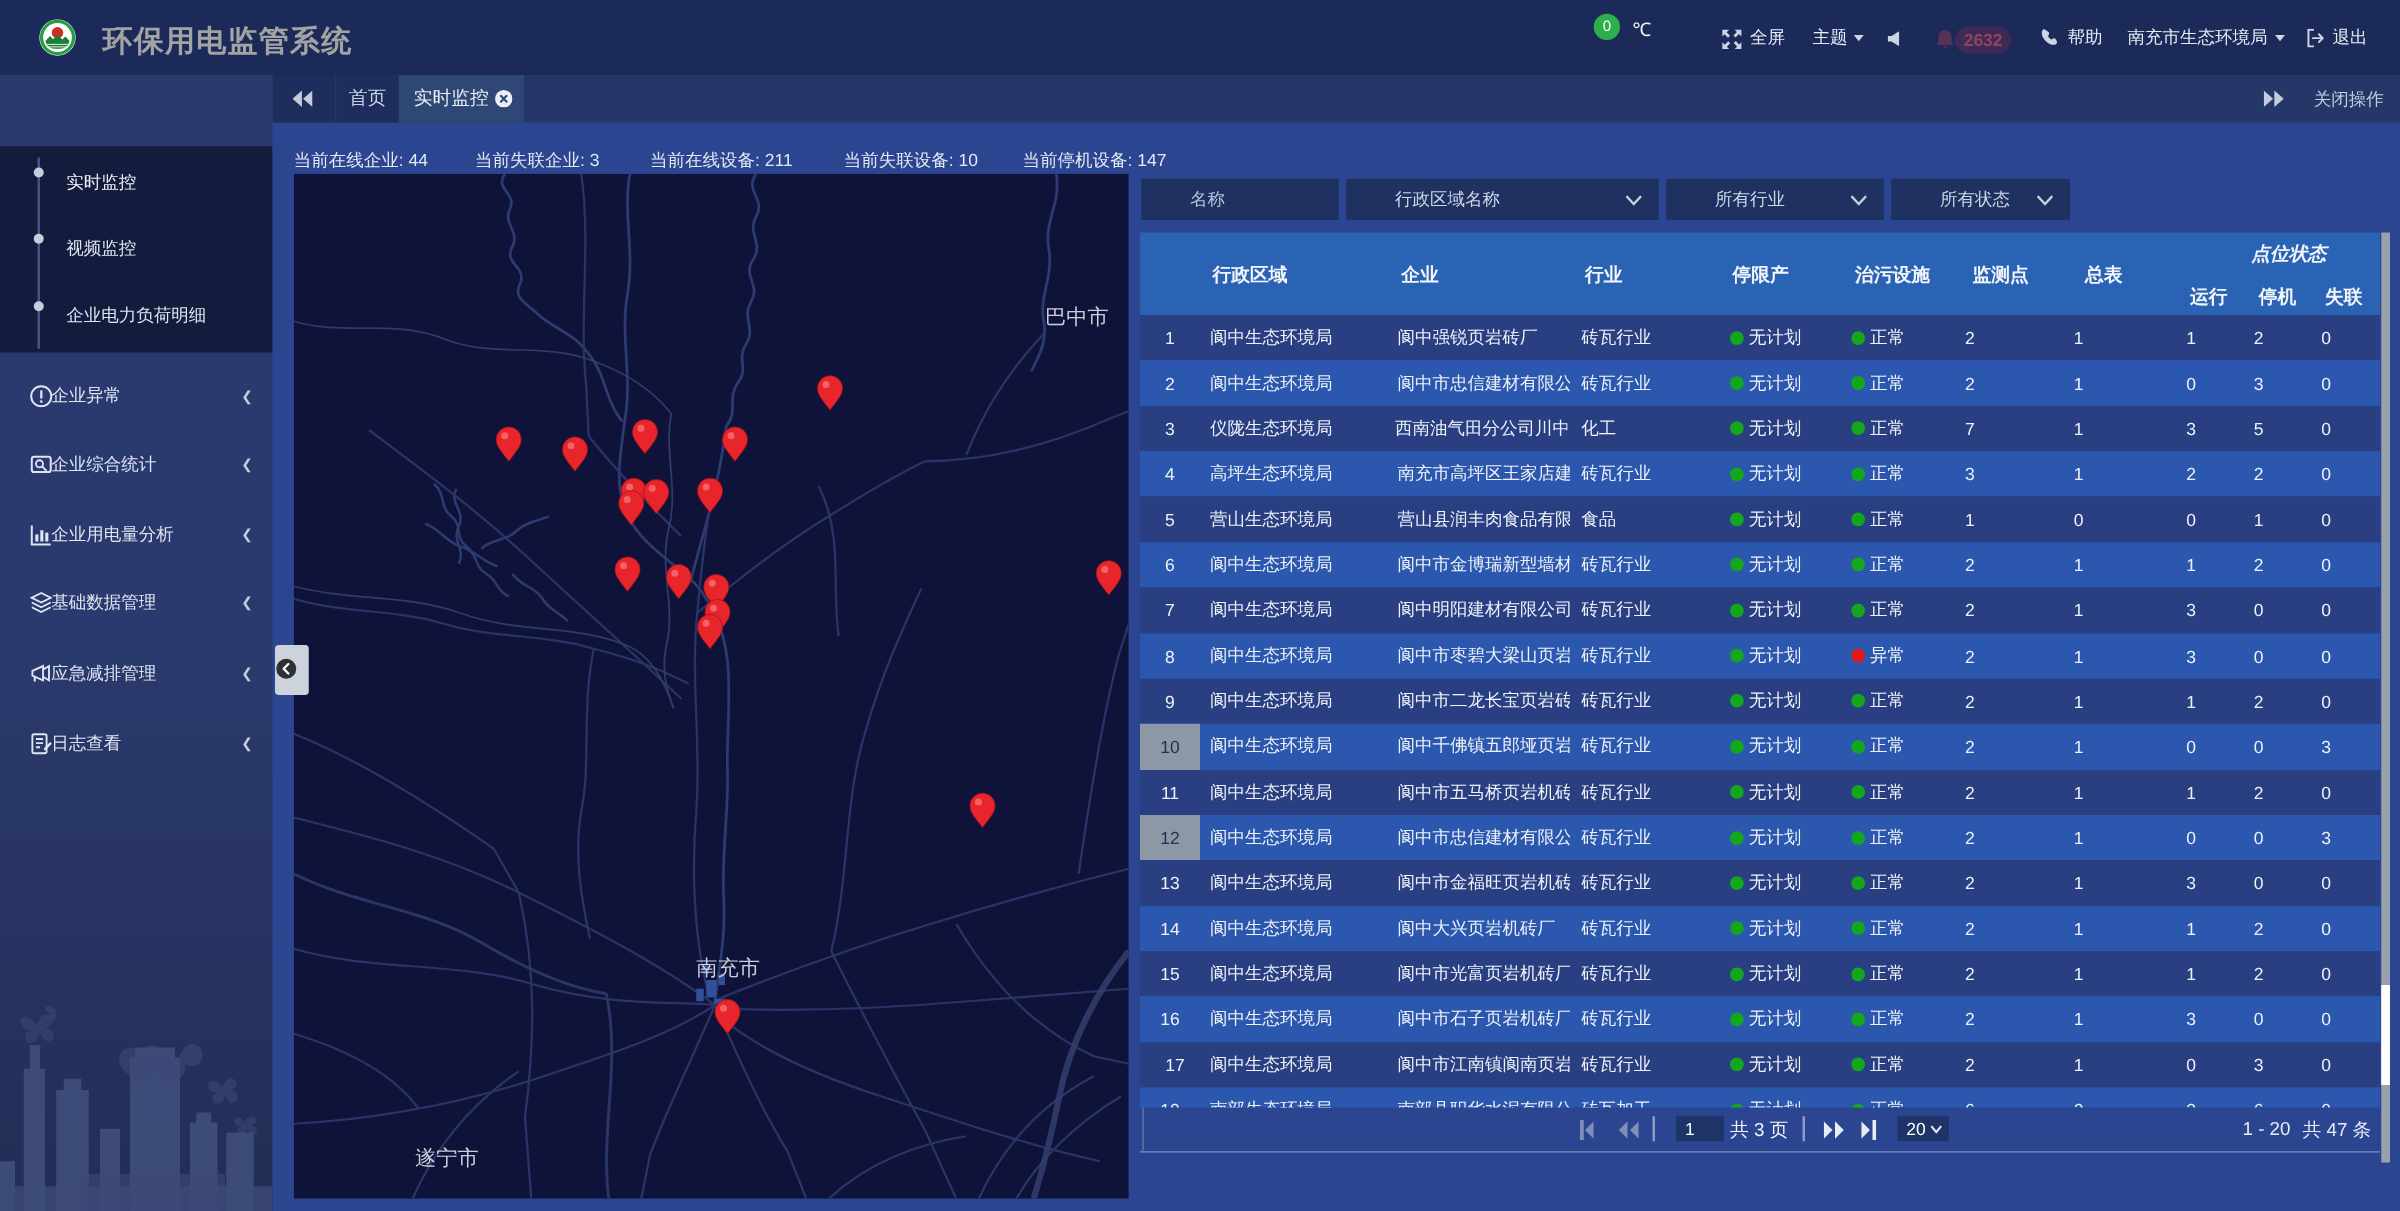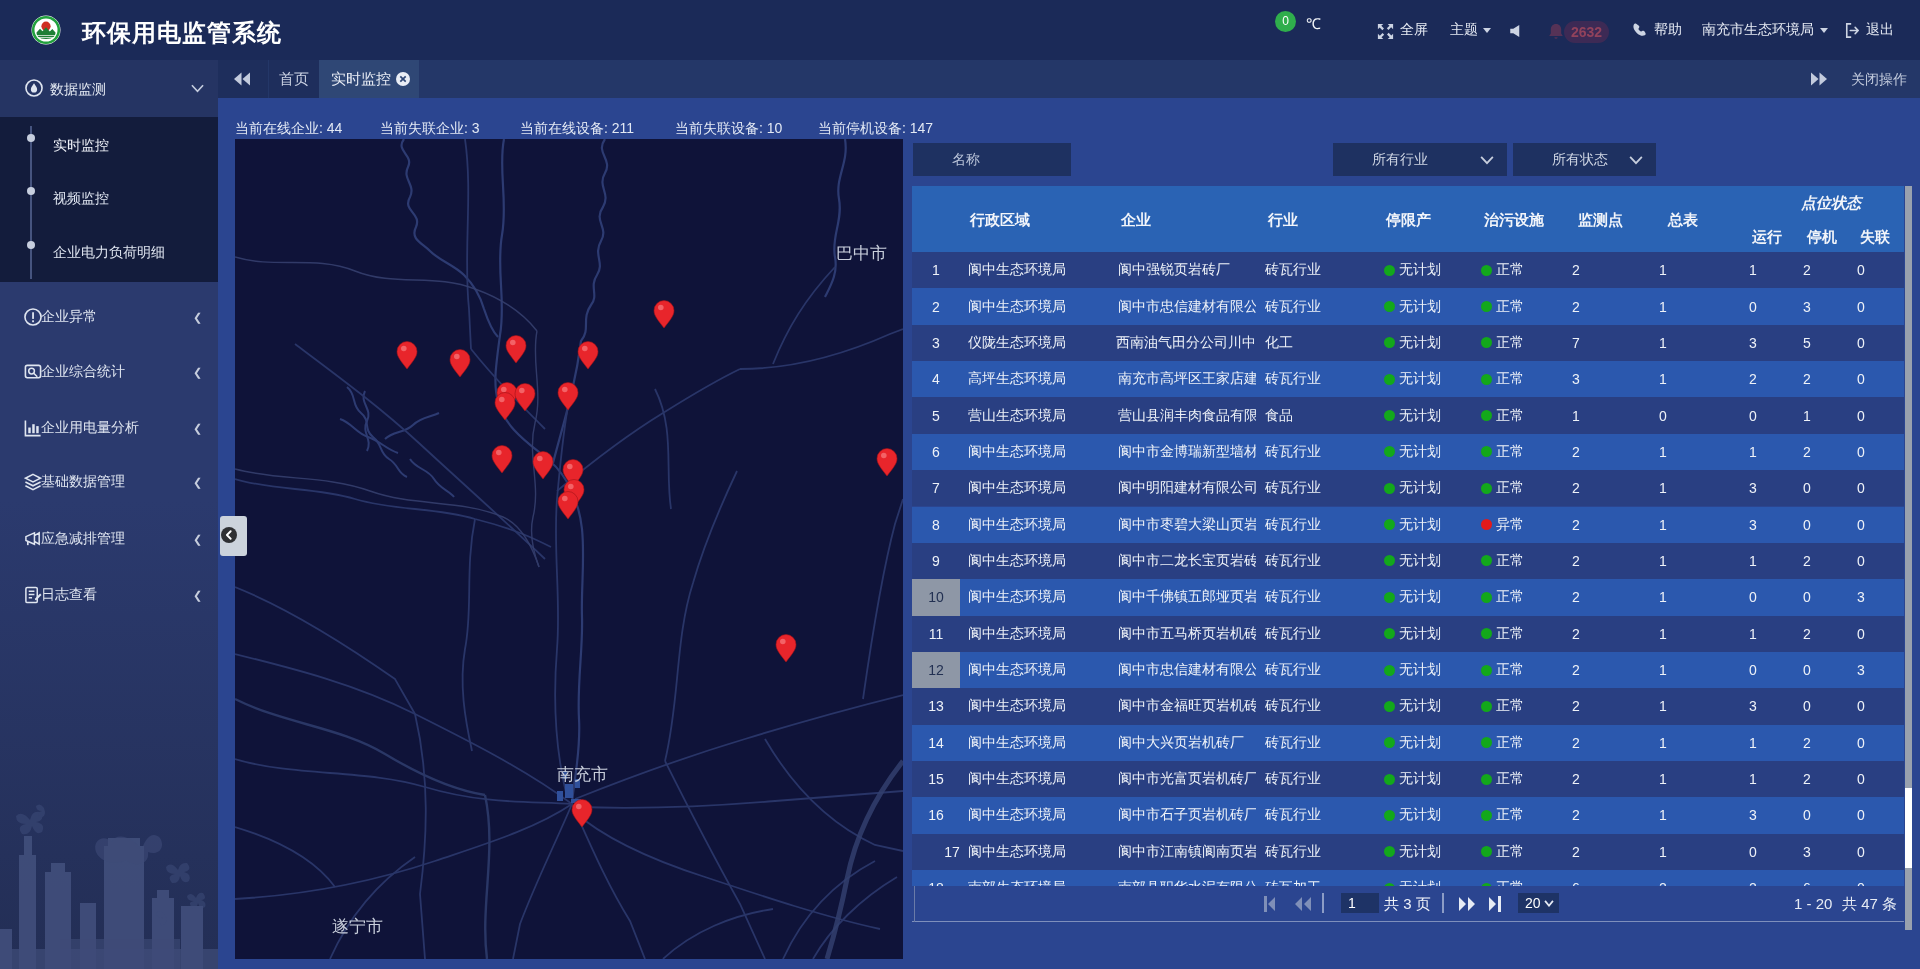--- a/index.html
+++ b/index.html
@@ -25,21 +25,21 @@
 
 <div class="abs" style="left:0;top:0;width:1920px;height:60px;background:#1b2a58">
   <svg class="abs" style="left:31px;top:15px" width="30" height="30" viewBox="0 0 30 30">
     <circle cx="15" cy="15" r="14.5" fill="#ffffff"></circle>
     <circle cx="15" cy="15" r="12.8" fill="none" stroke="#23a13e" stroke-width="2.6"></circle>
     <circle cx="15" cy="15" r="10" fill="#ffffff"></circle>
     <circle cx="15" cy="11.2" r="4.6" fill="#cf2e21"></circle>
     <path d="M5.5,17.5 l3.5,-3.8 2.5,2.6 3.5,-4 3.8,4.2 2.5,-2.4 3.2,3.4 c0,3 -2,6.5 -9.5,6.5 c-7.5,0 -9.5,-3.5 -9.5,-6.5 Z" fill="#1e7e36"></path>
     <path d="M6,20.5 h18 M6.5,22.5 h17" stroke="#ffffff" stroke-width="0.7"></path>
   </svg>
-  <div class="abs" style="left:82px;top:17px;font-size:24px;font-weight:bold;color:#ffffff;letter-spacing:1px">环保用电监管系统</div>
+  <div class="abs" style="left:82px;top:17px;font-size:24px;font-weight:bold;color:#a3a3a3;letter-spacing:1px">环保用电监管系统</div>
   <div class="abs" style="left:1275px;top:11px;width:21px;height:21px;border-radius:50%;background:#2fae4c;color:#fff;font-size:12px;text-align:center;line-height:21px">0</div>
   <div class="abs" style="left:1306px;top:13px;color:#f2f4f8;font-size:15px">℃</div>
   <svg class="abs" style="left:1377px;top:23px" width="17" height="17" viewBox="0 0 19 19">
     <g fill="#cdd4e3">
           <path d="M1,1 h6 l-2.2,2.2 3,3 -1.8,1.8 -3,-3 L1,7 Z"></path>
           <path d="M18,1 v6 l-2.2,-2.2 -3,3 -1.8,-1.8 3,-3 L12,1 Z"></path>
           <path d="M1,18 v-6 l2.2,2.2 3,-3 1.8,1.8 -3,3 L7,18 Z"></path>
           <path d="M18,18 h-6 l2.2,-2.2 -3,-3 1.8,-1.8 3,3 L18,12 Z"></path>
         </g>
   </svg>
@@ -234,20 +234,24 @@
       </g>
 </svg>
 
 <div class="abs" style="left:220px;top:516px;width:27px;height:40px;border-radius:3px;background:#ccd3dc"></div>
 <div class="abs" style="left:221px;top:527px;width:16px;height:16px;border-radius:50%;background:#2f3033"></div>
 <svg class="abs" style="left:224px;top:530px" width="10" height="10" viewBox="0 0 12 12">
       <path d="M8,1.5 L3.5,6 L8,10.5" fill="none" stroke="#ffffff" stroke-width="2.2" stroke-linecap="round" stroke-linejoin="round"></path>
     </svg>
 
 <div class="fbox" style="left:913px;width:158px;color:#b9c3d8"><span style="margin-left:39px">名称</span></div>
+<div class="fbox" style="left:1077px;width:250px;color:#cfd6e4"><span style="margin-left:39px">行政区域名称</span>
+  <svg width="14" height="9" viewBox="0 0 15 10">
+        <path d="M1,1 L7.5,8 L14,1" fill="none" stroke="#c7cedd" stroke-width="2"></path>
+      </svg></div>
 <div class="fbox" style="left:1333px;width:174px;color:#cfd6e4"><span style="margin-left:39px">所有行业</span>
   <svg width="14" height="9" viewBox="0 0 15 10">
         <path d="M1,1 L7.5,8 L14,1" fill="none" stroke="#c7cedd" stroke-width="2"></path>
       </svg></div>
 <div class="fbox" style="left:1513px;width:143px;color:#cfd6e4"><span style="margin-left:39px">所有状态</span>
   <svg width="14" height="9" viewBox="0 0 15 10">
         <path d="M1,1 L7.5,8 L14,1" fill="none" stroke="#c7cedd" stroke-width="2"></path>
       </svg></div>
 
 <div class="abs" style="left:912px;top:186px;width:992px;height:66px;background:#2a63b4">
@@ -467,21 +471,21 @@
         <div class="c" style="left:353px;width:85px">砖瓦行业</div>
         <div class="c" style="left:472px;width:82px"><span class="dot" style="background:#13a81b"></span>无计划</div>
         <div class="c" style="left:569px;width:79px"><span class="dot" style="background:#13a81b"></span>正常</div>
         <div class="c" style="left:660px;width:40px">2</div>
         <div class="c" style="left:747px;width:40px">1</div>
         <div class="c" style="left:837px;width:40px">3</div>
         <div class="c" style="left:891px;width:40px">0</div>
         <div class="c" style="left:945px;width:40px">0</div>
       </div>
 <div class="trow" style="top:833.6px;height:36.35px;background:#293f82">
-        <div class="c" style="left:16px;width:48px;justify-content:center;">17</div>
+        <div class="c" style="left:4px;width:48px;justify-content:center;">17</div>
         <div class="c" style="left:56px;width:137px">阆中生态环境局</div>
         <div class="c" style="left:206px;width:138px">阆中市江南镇阆南页岩</div>
         <div class="c" style="left:353px;width:85px">砖瓦行业</div>
         <div class="c" style="left:472px;width:82px"><span class="dot" style="background:#13a81b"></span>无计划</div>
         <div class="c" style="left:569px;width:79px"><span class="dot" style="background:#13a81b"></span>正常</div>
         <div class="c" style="left:660px;width:40px">2</div>
         <div class="c" style="left:747px;width:40px">1</div>
         <div class="c" style="left:837px;width:40px">0</div>
         <div class="c" style="left:891px;width:40px">3</div>
         <div class="c" style="left:945px;width:40px">0</div>
@@ -547,30 +551,20 @@
       </g>
       <g opacity="0.55">
         <path d="M30,70 q-8,-10 -14,-4 q0,8 10,8 q-10,2 -4,10 q8,2 10,-8 q4,10 10,6 q4,-8 -6,-10 q10,-2 4,-10 q-8,-2 -10,8 Z"></path>
         <path d="M178,120 q-7,-9 -12,-3 q0,7 9,7 q-9,2 -3,9 q7,1 8,-7 q3,9 9,5 q3,-7 -5,-9 q9,-2 3,-9 q-7,-1 -9,7 Z"></path>
         <path d="M196,148 q-5,-7 -9,-2 q0,5 7,5 q-7,1 -2,7 q5,1 6,-5 q2,7 7,4 q2,-5 -4,-7 q7,-1 2,-7 q-5,-1 -7,5 Z"></path>
         <path d="M44,58 q-4,-6 -8,-2 q0,5 6,5 q-6,1 -2,6 q5,1 5,-5 Z"></path>
         <path d="M165,165 q-5,-7 -9,-2 q0,5 7,5 q-7,1 -2,7 q5,1 6,-5 Z"></path>
       </g>
     </g>
   </svg>
-  <div class="abs" style="left:0;top:0;width:218px;height:57px;background:#253463">
-    <svg class="abs" style="left:25px;top:19px" width="18" height="18" viewBox="0 0 19 19">
-          <circle cx="9.5" cy="9.5" r="8.5" fill="none" stroke="#dfe5f0" stroke-width="1.7"></circle>
-          <path d="M9.5,4.5 C7.5,7.5 6.2,9 6.2,11 a3.3,3.3 0 0 0 6.6,0 C12.8,9 11.5,7.5 9.5,4.5 Z" fill="#dfe5f0"></path>
-        </svg>
-    <div class="abs" style="left:50px;top:21px;color:#e6ebf4;font-size:14px">数据监测</div>
-    <svg class="abs" style="left:191px;top:24px" width="13" height="9" viewBox="0 0 14 9">
-          <path d="M1,1 L7,7.5 L13,1" fill="none" stroke="#c3cbdd" stroke-width="1.8"></path>
-        </svg>
-  </div>
   <div class="abs" style="left:0;top:57px;width:218px;height:165px;background:#131c3c">
     <div class="abs" style="left:30px;top:9px;width:2px;height:153px;background:#46547f"></div>
     <div class="abs" style="left:27px;top:17px;width:8px;height:8px;border-radius:50%;background:#c6cede"></div>
     <div class="abs" style="left:27px;top:70px;width:8px;height:8px;border-radius:50%;background:#c6cede"></div>
     <div class="abs" style="left:27px;top:124px;width:8px;height:8px;border-radius:50%;background:#c6cede"></div>
     <div class="abs" style="left:53px;top:20px;color:#eef1f8;font-size:14px">实时监控</div>
     <div class="abs" style="left:53px;top:73px;color:#dfe5f0;font-size:14px">视频监控</div>
     <div class="abs" style="left:53px;top:127px;color:#dfe5f0;font-size:14px">企业电力负荷明细</div>
   </div>
   <div class="mi" style="top:229px">

